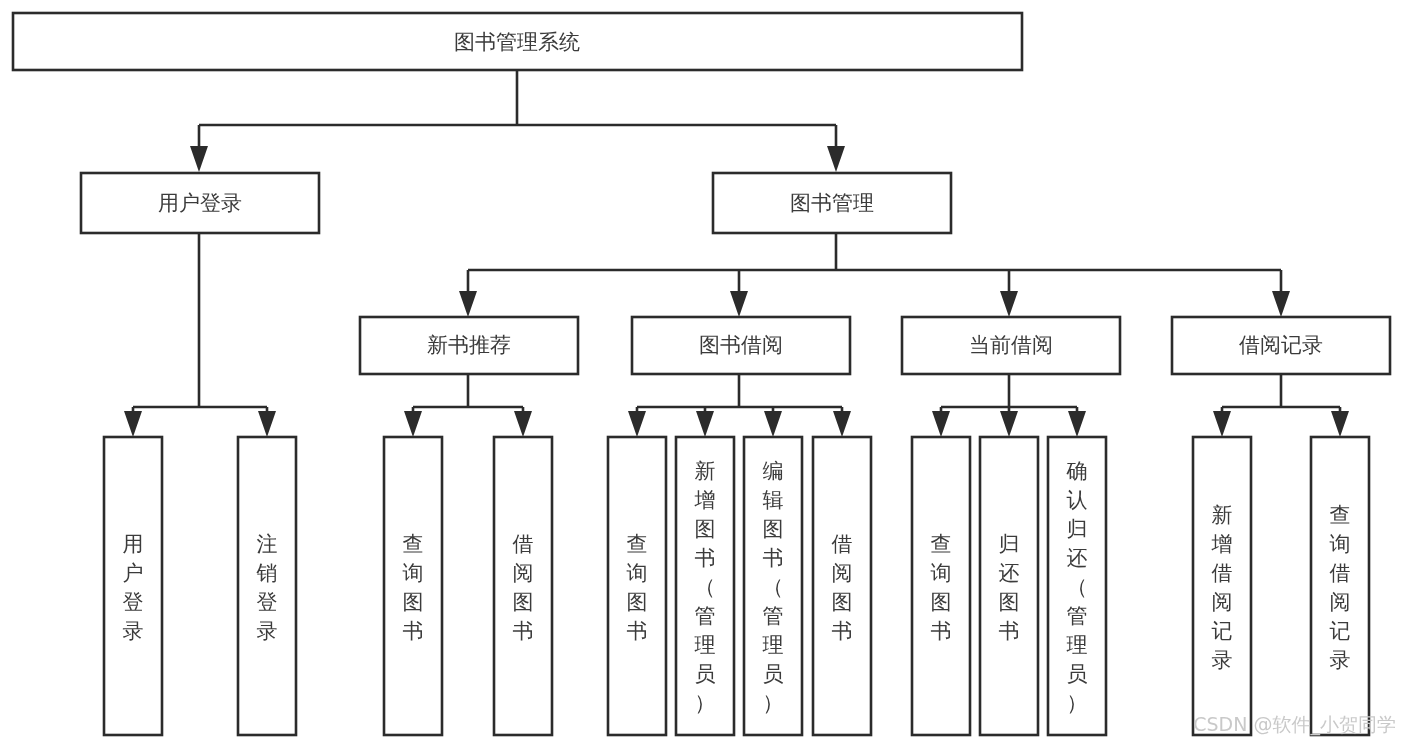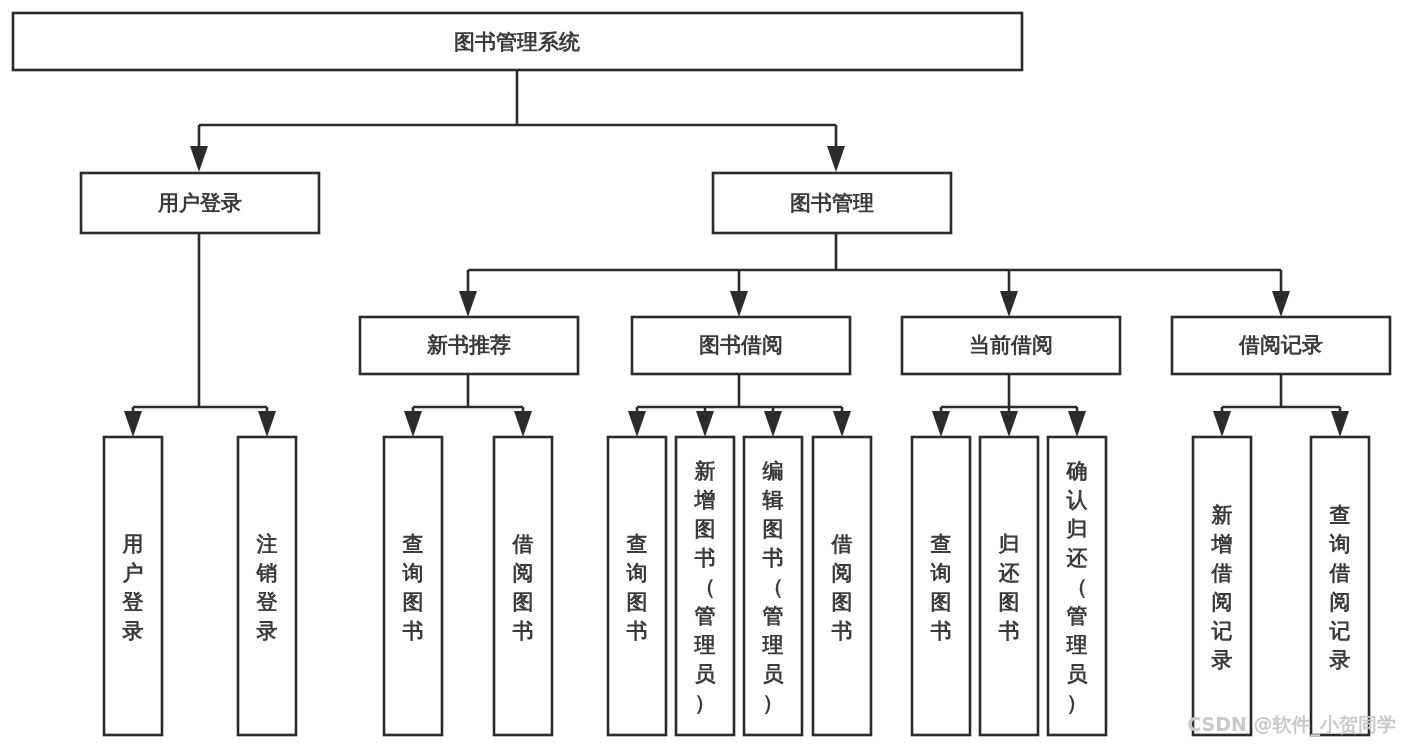--- a/index.html
+++ b/index.html
@@ -12,21 +12,20 @@
     width: 1405px;
     height: 747px;
     position: relative;
     overflow: hidden;
     font-family: "DejaVu Sans", "Liberation Sans", sans-serif;
   }
   #diagram-root {
     position: relative;
     width: 1388px;
     height: 747px;
-    font-weight: bold;
   }
   svg.diagram-svg {
     position: absolute;
     top: 0;
     left: 0;
     width: 1405px;
     height: 747px;
     display: block;
   }
   .node-box {

